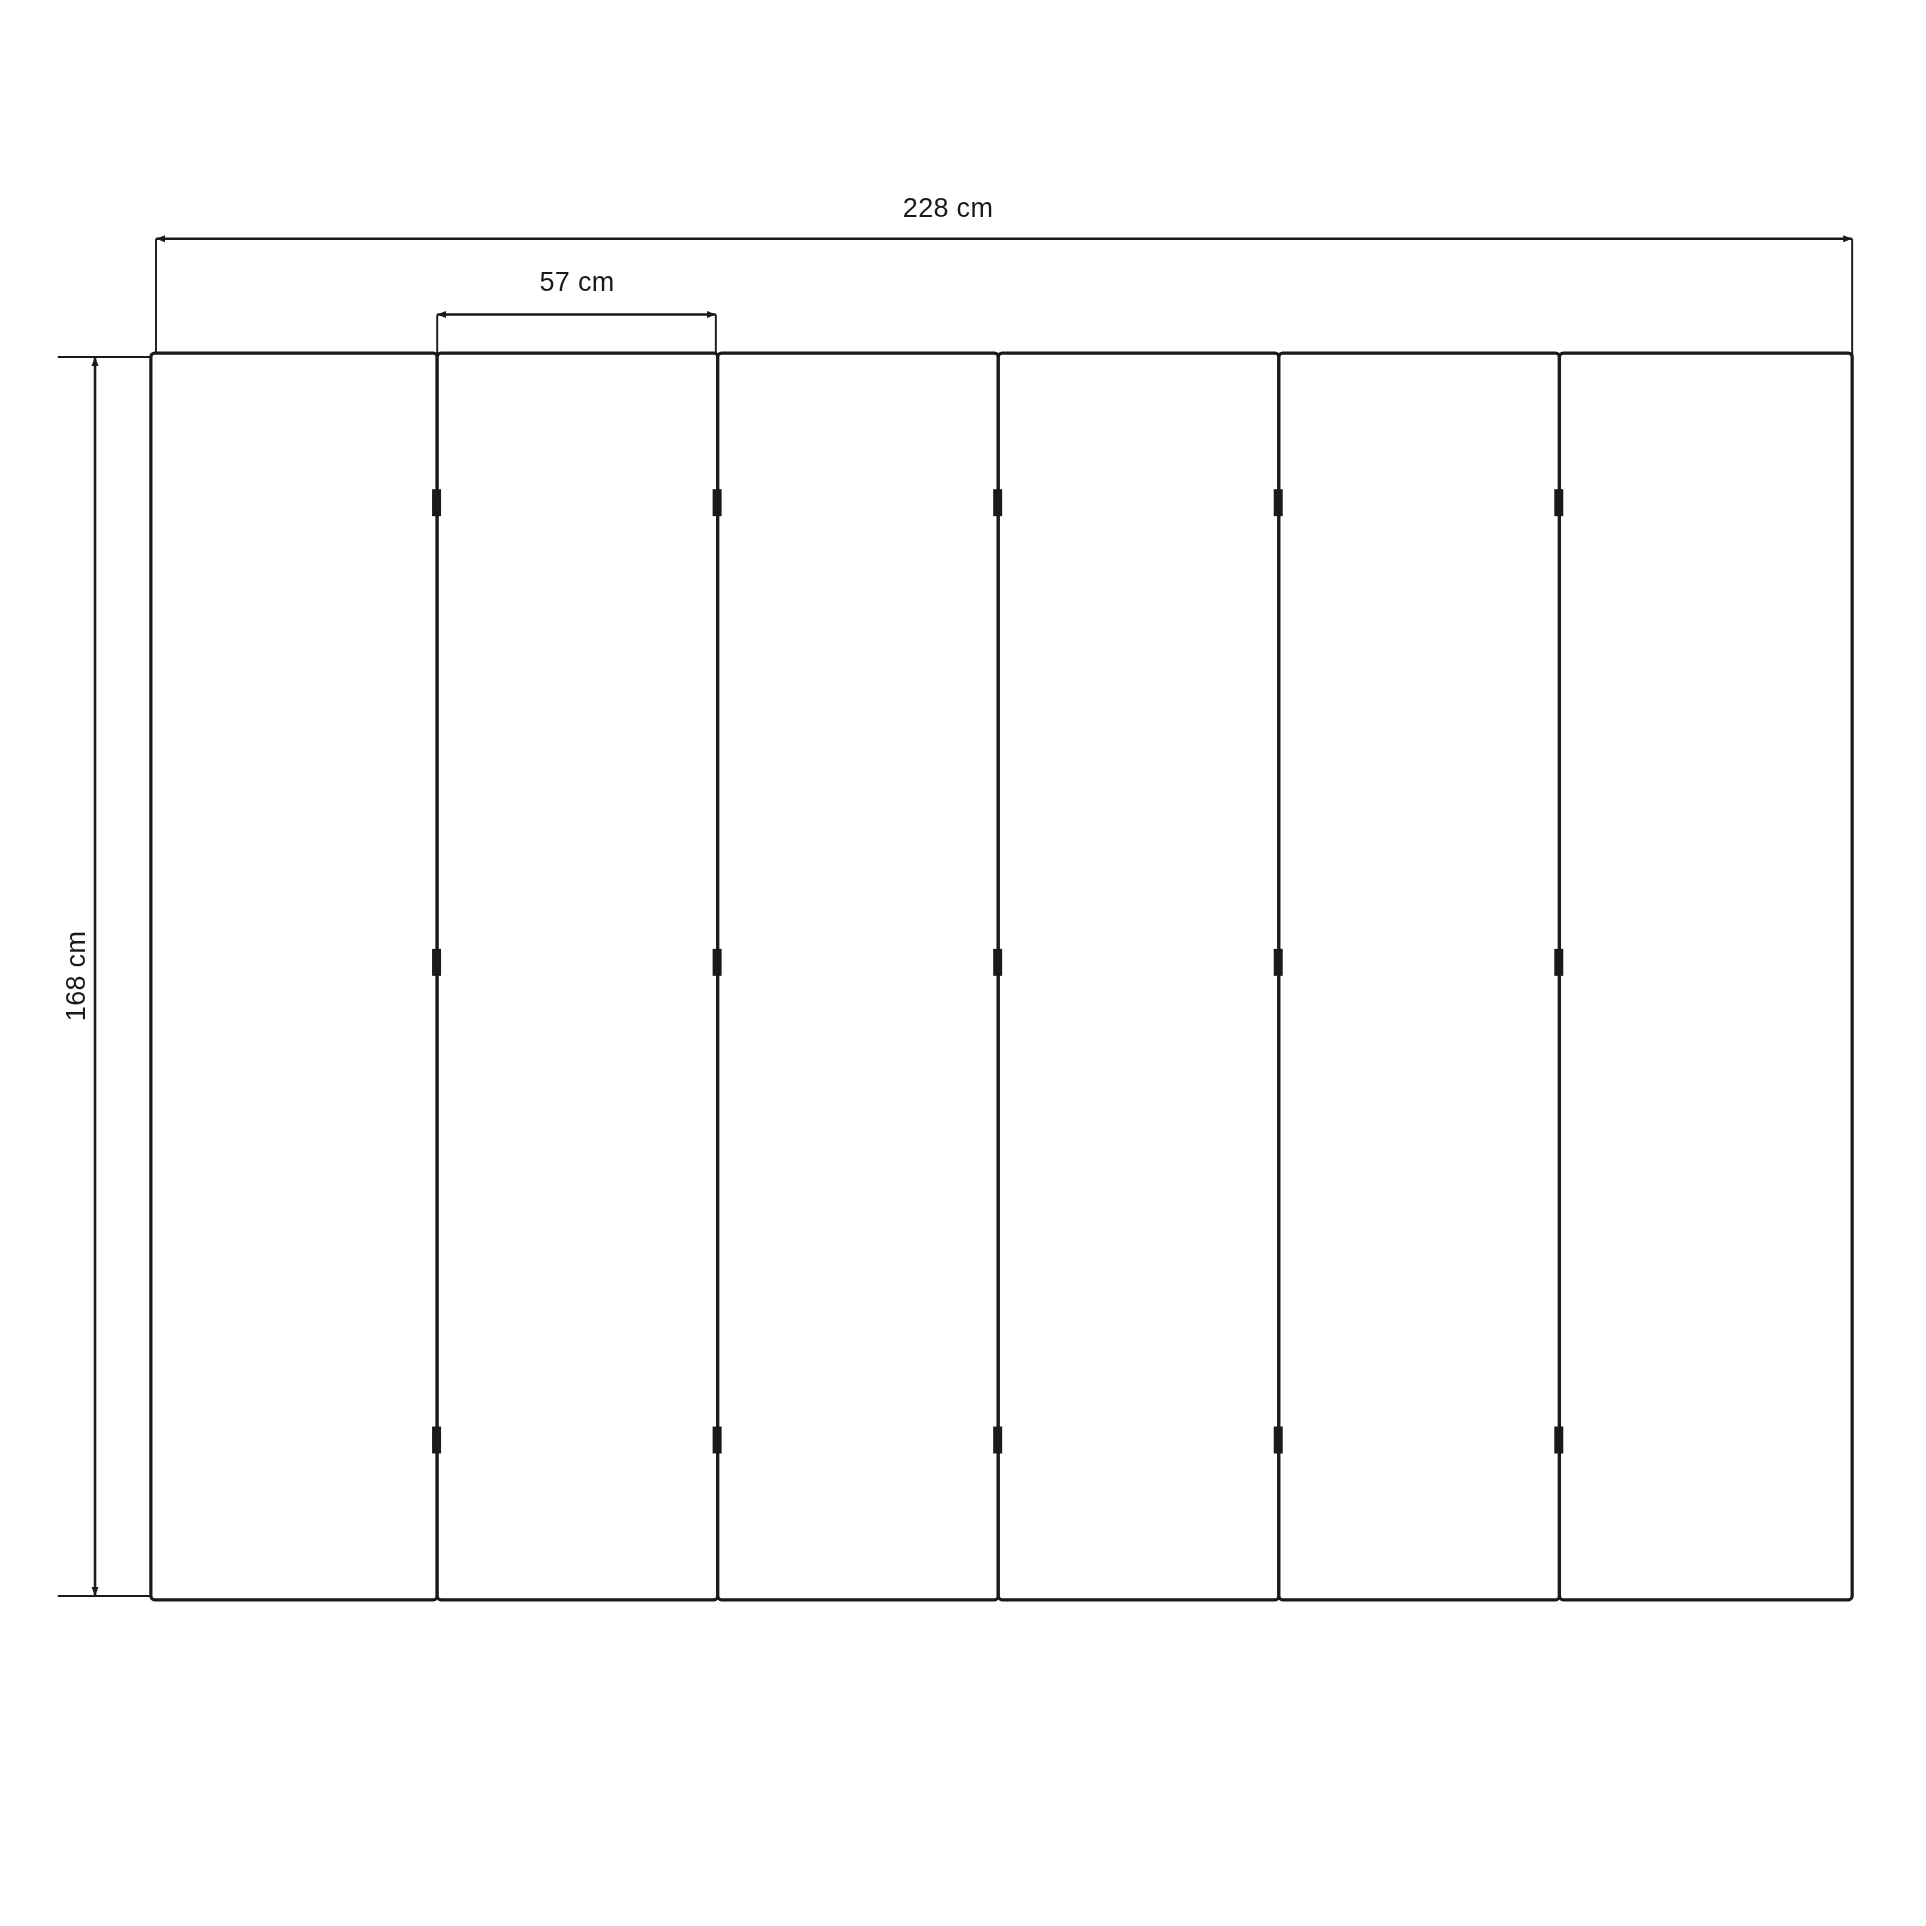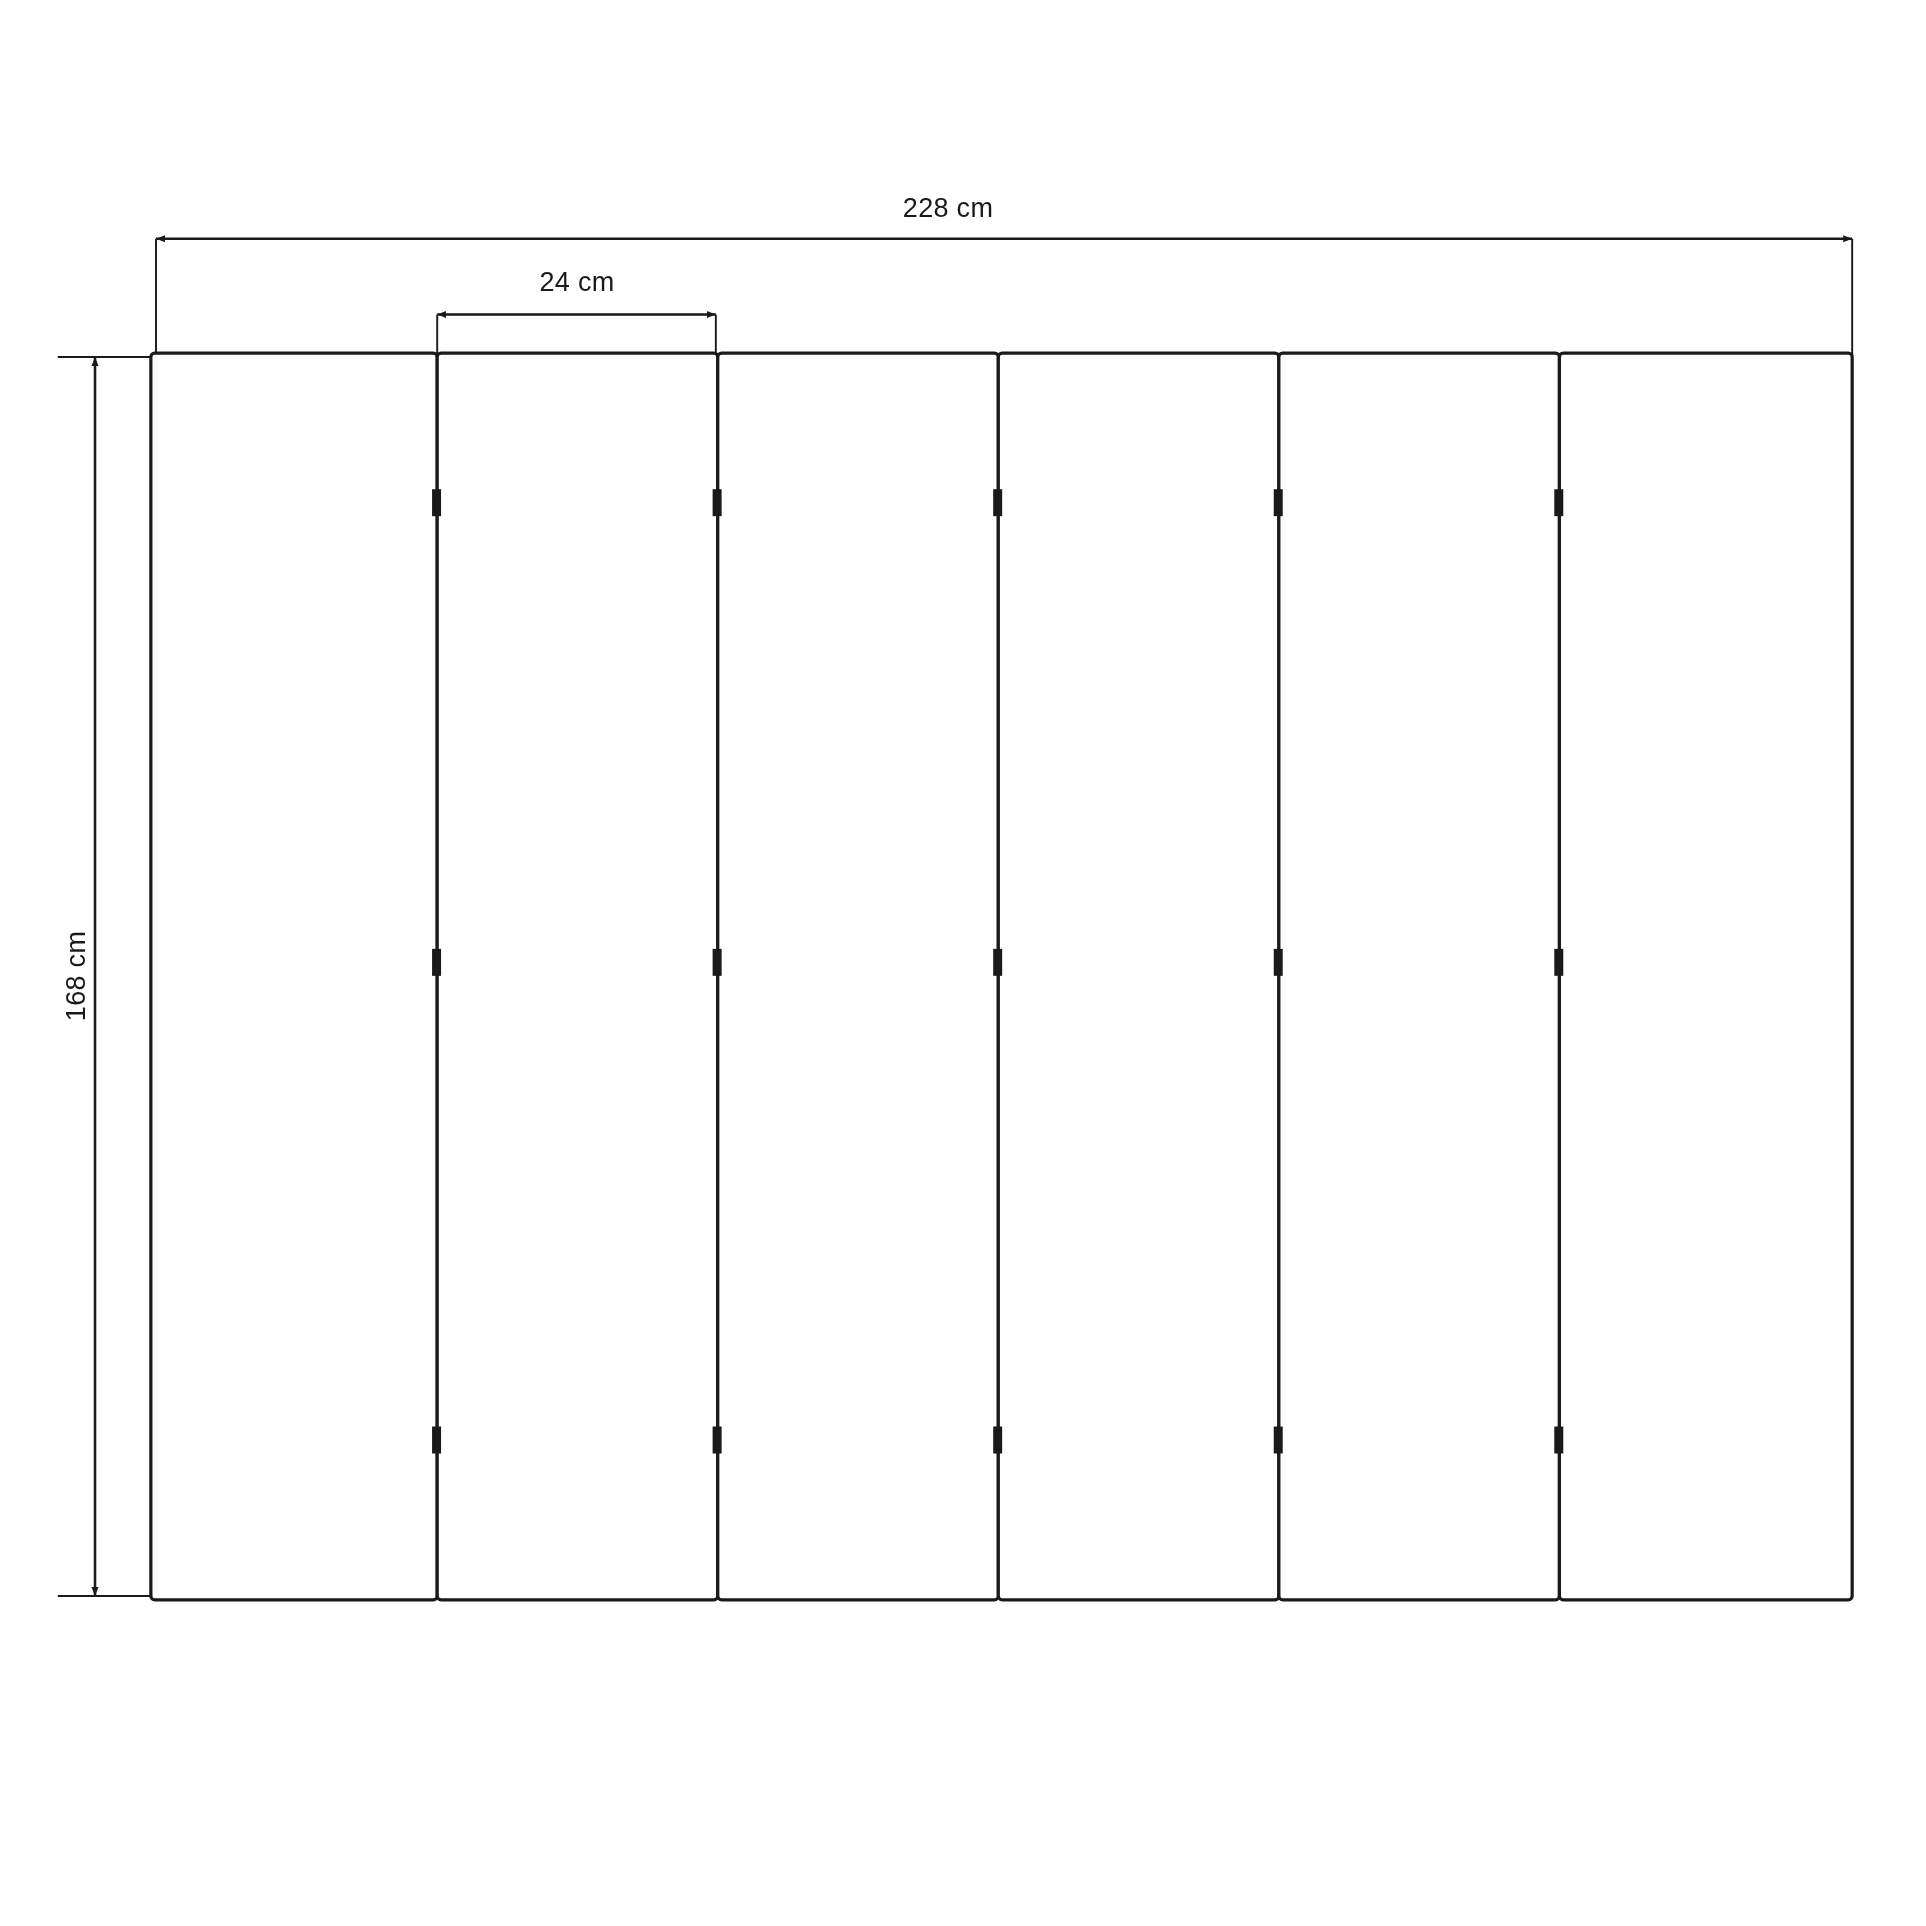--- a/index.html
+++ b/index.html
@@ -110,18 +110,18 @@
       <rect x="1984" y="2222" width="14" height="42" fill="#1a1a1a"></rect>
 
       <rect x="2421" y="762" width="14" height="42" fill="#1a1a1a"></rect>
       <rect x="2421" y="1478" width="14" height="42" fill="#1a1a1a"></rect>
       <rect x="2421" y="2222" width="14" height="42" fill="#1a1a1a"></rect>
     </g>
   </svg>
 
   <div class="dim-label" id="width-total-label">228 cm</div>
 
-  <div class="dim-label" id="panel-width-label">24 cm</div>
+  <div class="dim-label" id="panel-width-label">57 cm</div>
 
   <div class="dim-label" id="height-label">168 cm</div>
 
 </div>
 
 
 </body></html>

